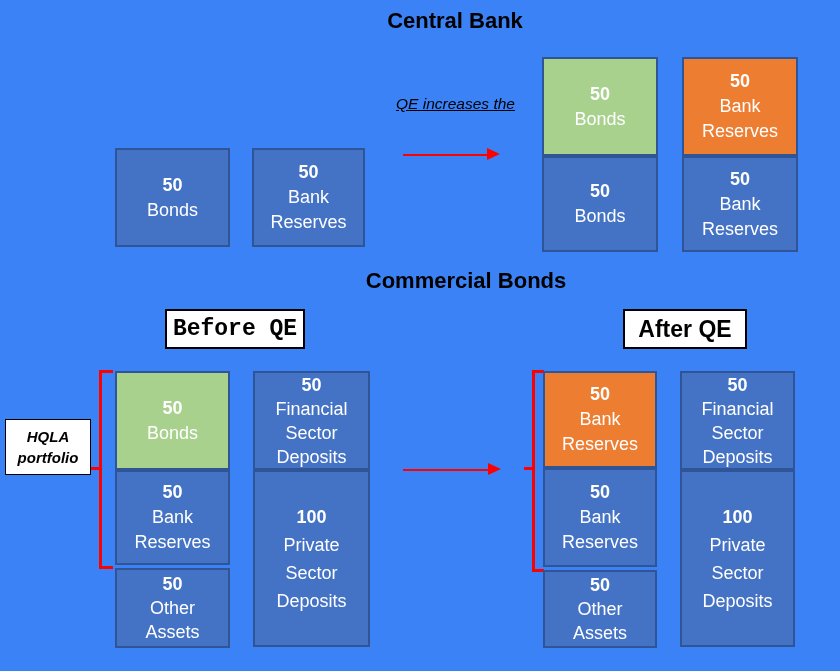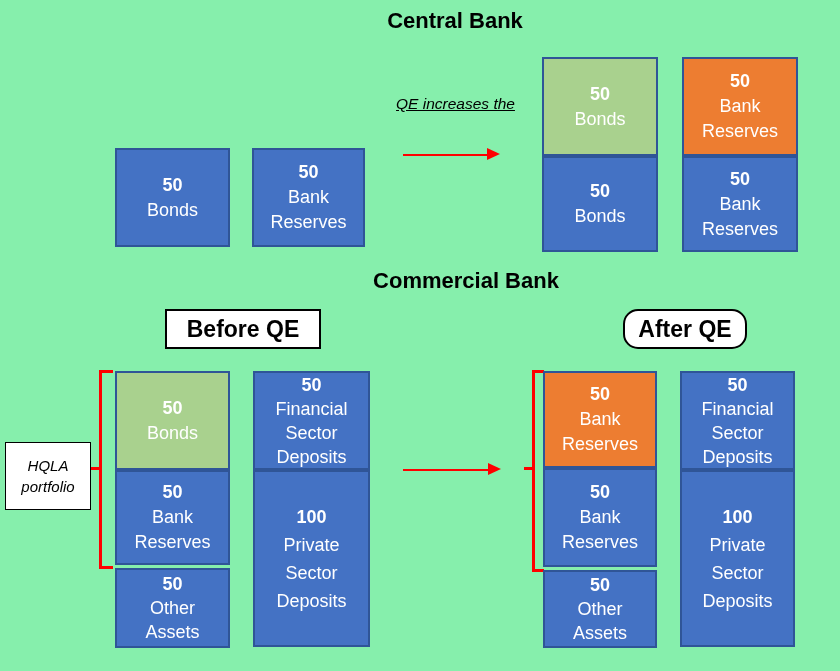--- a/index.html
+++ b/index.html
@@ -11,21 +11,21 @@
     --text-light: #FFFFFF;
     --text-dark: #000000;
   }
   * { margin: 0; padding: 0; box-sizing: border-box; }
   html, body { background: #ffffff; }
   body { font-family: "Liberation Sans", "DejaVu Sans", sans-serif; }
   .canvas {
     position: relative;
     width: 840px;
     height: 671px;
-    background: #86efac;
+    background: #3b82f6;
     overflow: hidden;
   }
   .section-title {
     position: absolute;
     text-align: center;
     font-size: 22px;
     font-weight: bold;
     color: var(--text-dark);
   }
   .box {
@@ -131,30 +131,30 @@
 
   <div class="box orange" style="left:682px; top:57px; width:116px; height:99px;">
     <div class="val">50</div>
     <div class="lbl">Bank Reserves</div>
   </div>
   <div class="box" style="left:682px; top:156px; width:116px; height:96px;">
     <div class="val">50</div>
     <div class="lbl">Bank Reserves</div>
   </div>
 
-  <div class="section-title" style="left:266px; top:268px; width:400px;">Commercial Bank</div>
-
-  <div class="frame-label" style="left:165px; top:309px; width:156px; height:40px;">
+  <div class="section-title" style="left:266px; top:268px; width:400px;">Commercial Bonds</div>
+
+  <div class="frame-label" style="left:165px; top:309px; width:140px; height:40px;font-family:Liberation Mono, monospace;">
     <span>Before QE</span>
   </div>
-  <div class="frame-label" style="left:623px; top:309px; width:124px; height:40px;border-radius:15px;">
+  <div class="frame-label" style="left:623px; top:309px; width:124px; height:40px;">
     <span>After QE</span>
   </div>
 
-  <div class="hqla-box" style="left:5px; top:442px; width:86px; height:68px;">
+  <div class="hqla-box" style="left:5px; top:419px; width:86px; height:56px;font-weight:bold;">
     <div>HQLA</div>
     <div>portfolio</div>
   </div>
 
   <div>
     <div class="bracket-part" style="left:99px;  top:370px; width:3px;  height:199px;"></div>
     <div class="bracket-part" style="left:99px;  top:370px; width:14px; height:3px;"></div>
     <div class="bracket-part" style="left:99px;  top:566px; width:14px; height:3px;"></div>
     <div class="bracket-part" style="left:91px;  top:467px; width:8px;  height:3px;"></div>
   </div>

